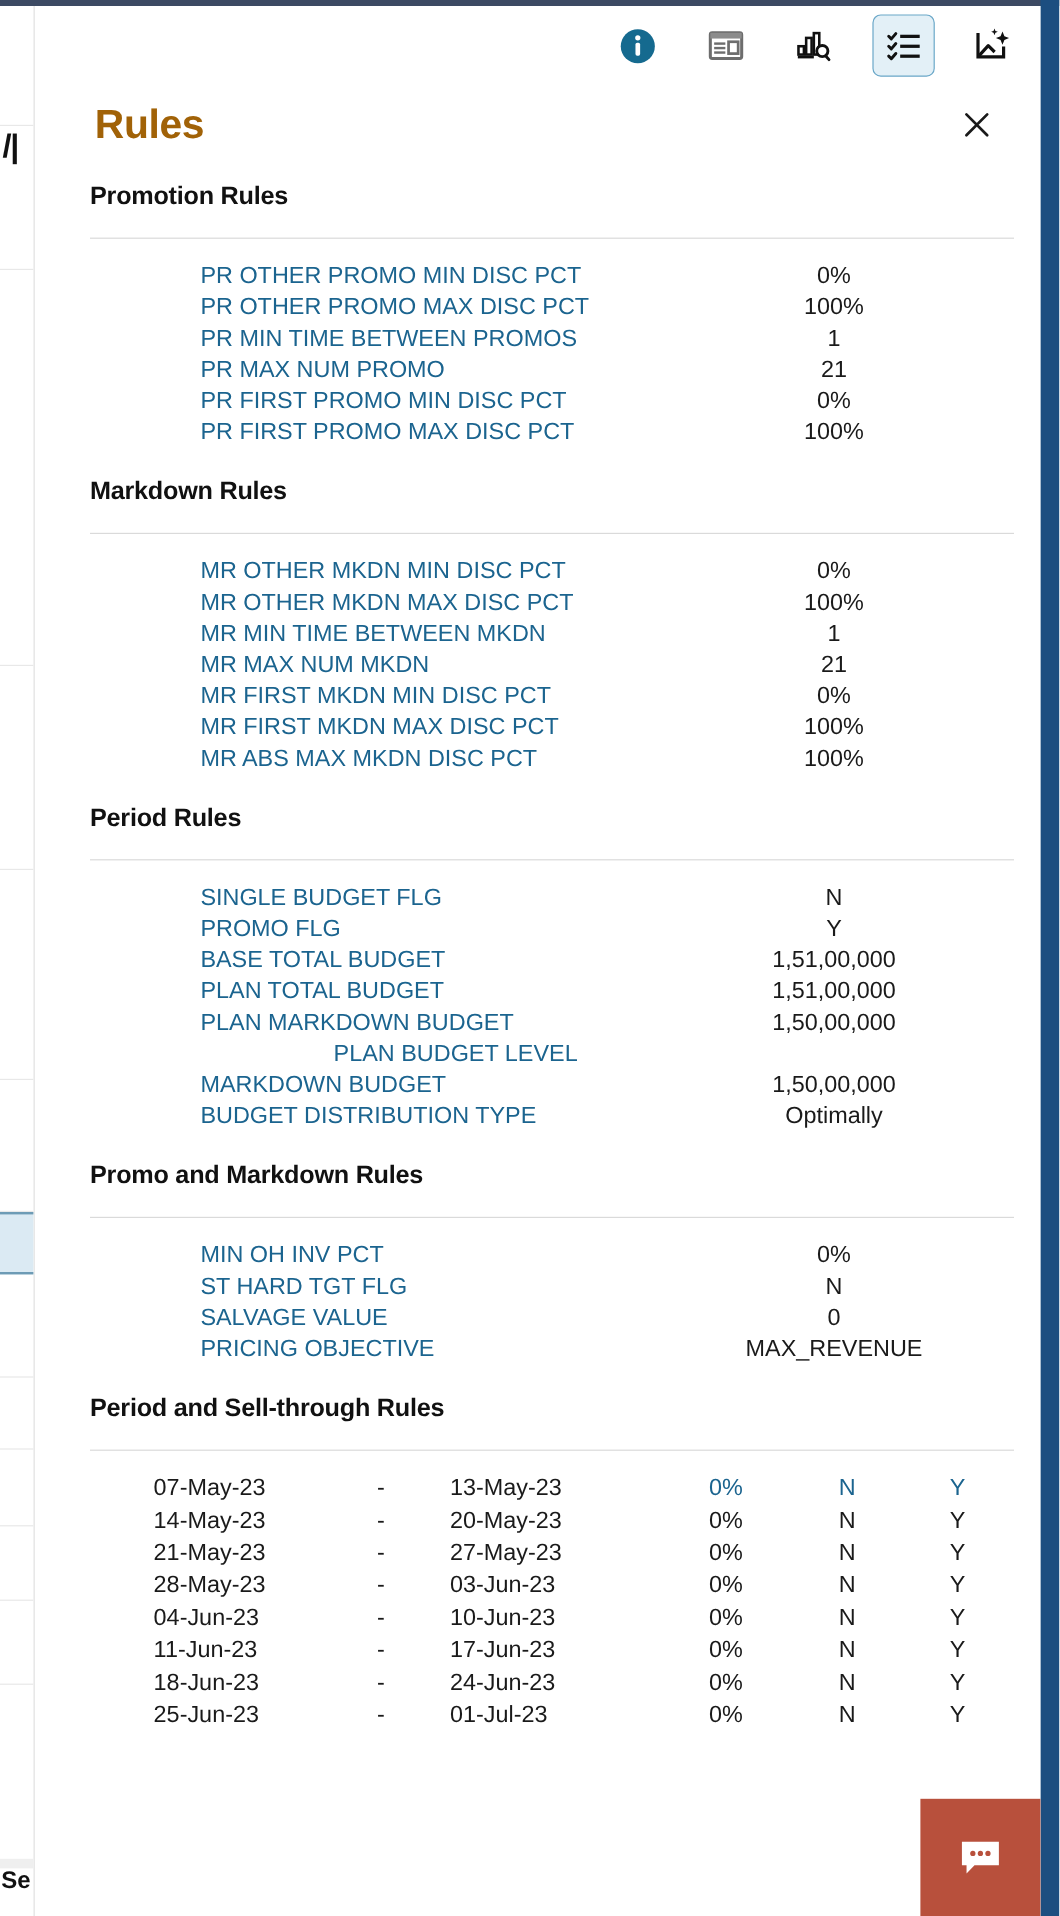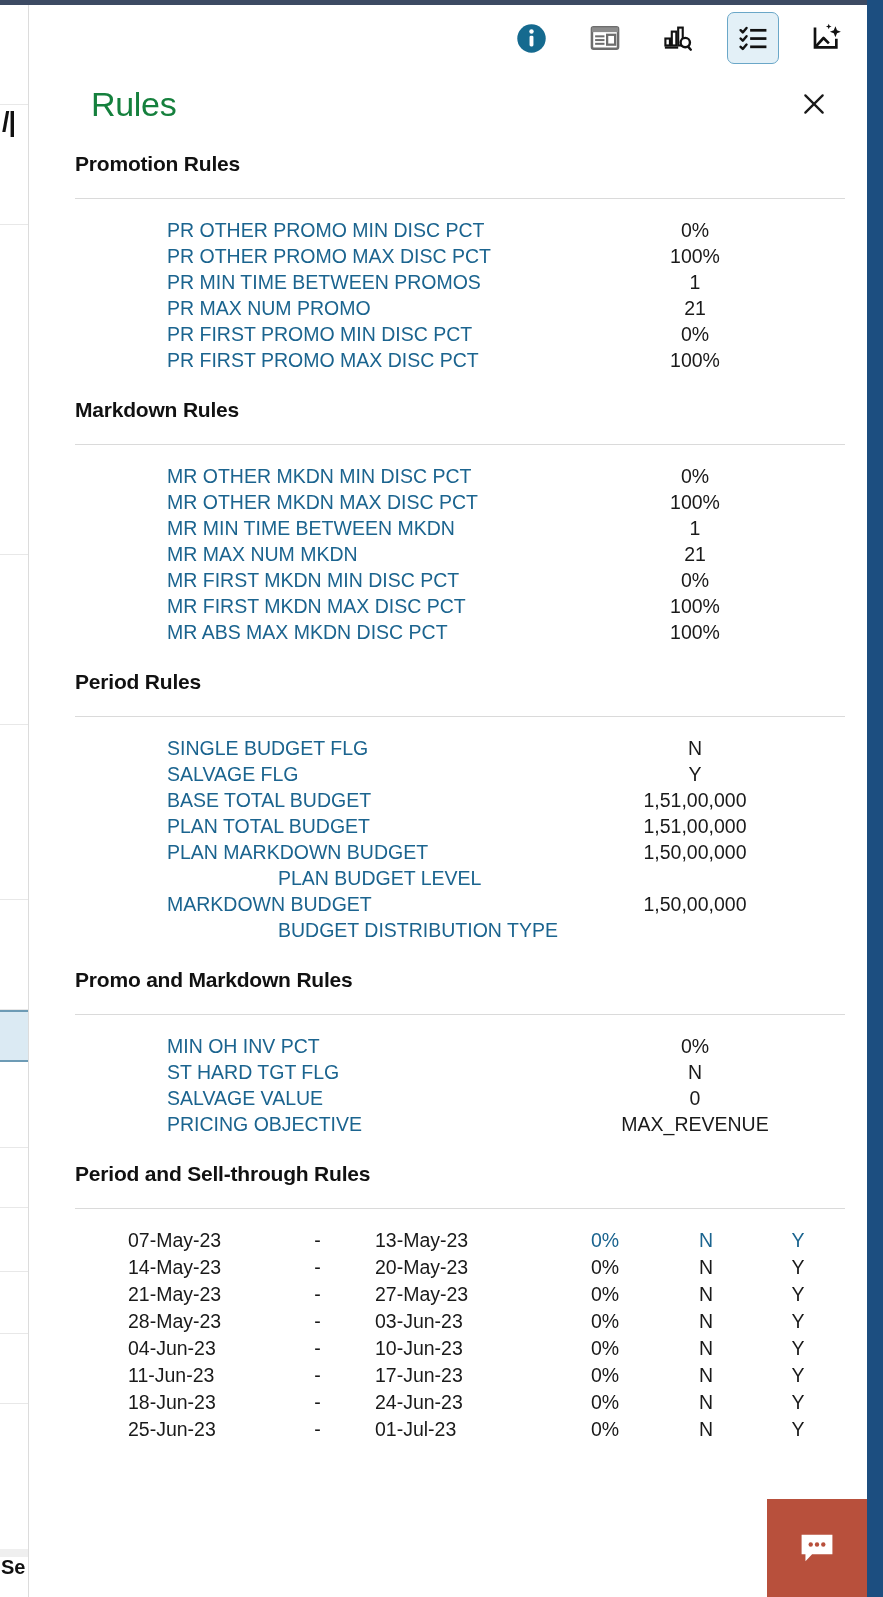--- a/index.html
+++ b/index.html
@@ -125,24 +125,24 @@
     top: 62px;
     left: 46px;
     right: 24px;
     height: 74px;
     display: flex;
     align-items: center;
     justify-content: space-between;
   }
   .sheet-title {
     font-size: 34px;
-    font-weight: 400;
-    color: #15803d;
+    font-weight: 700;
+    color: #a16207;
     letter-spacing: -0.3px;
-    margin: 16px;
+    margin: 4px;
     line-height: 1;
   }
   .close-x {
     width: 38px;
     height: 38px;
     display: flex;
     align-items: center;
     justify-content: center;
     cursor: pointer;
     margin-right: 10px;
@@ -389,21 +389,21 @@
       </div>
 
       <div class="section">
         <h2 class="section-title">Period Rules</h2>
         <div class="section-rule"></div>
         <div class="kv">
           <span class="kv-label">SINGLE BUDGET FLG</span>
           <span class="kv-value">N</span>
         </div>
         <div class="kv">
-          <span class="kv-label">SALVAGE FLG</span>
+          <span class="kv-label">PROMO FLG</span>
           <span class="kv-value">Y</span>
         </div>
         <div class="kv">
           <span class="kv-label">BASE TOTAL BUDGET</span>
           <span class="kv-value">1,51,00,000</span>
         </div>
         <div class="kv">
           <span class="kv-label">PLAN TOTAL BUDGET</span>
           <span class="kv-value">1,51,00,000</span>
         </div>
@@ -413,20 +413,21 @@
         </div>
         <div class="kv">
           <span class="kv-label">PLAN BUDGET LEVEL</span>
         </div>
         <div class="kv">
           <span class="kv-label">MARKDOWN BUDGET</span>
           <span class="kv-value">1,50,00,000</span>
         </div>
         <div class="kv">
           <span class="kv-label">BUDGET DISTRIBUTION TYPE</span>
+          <span class="kv-value">Optimally</span>
         </div>
       </div>
 
       <div class="section">
         <h2 class="section-title">Promo and Markdown Rules</h2>
         <div class="section-rule"></div>
         <div class="kv">
           <span class="kv-label">MIN OH INV PCT</span>
           <span class="kv-value">0%</span>
         </div>

